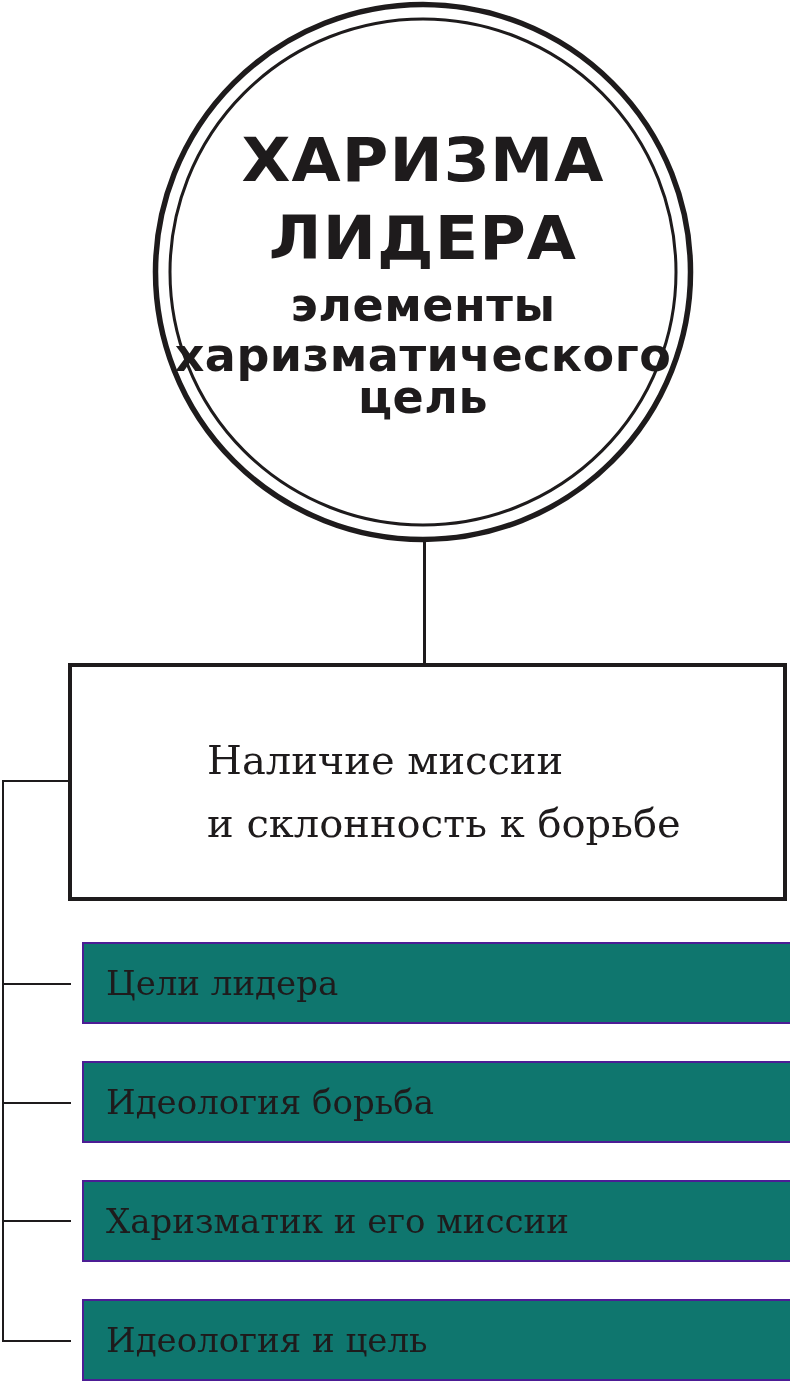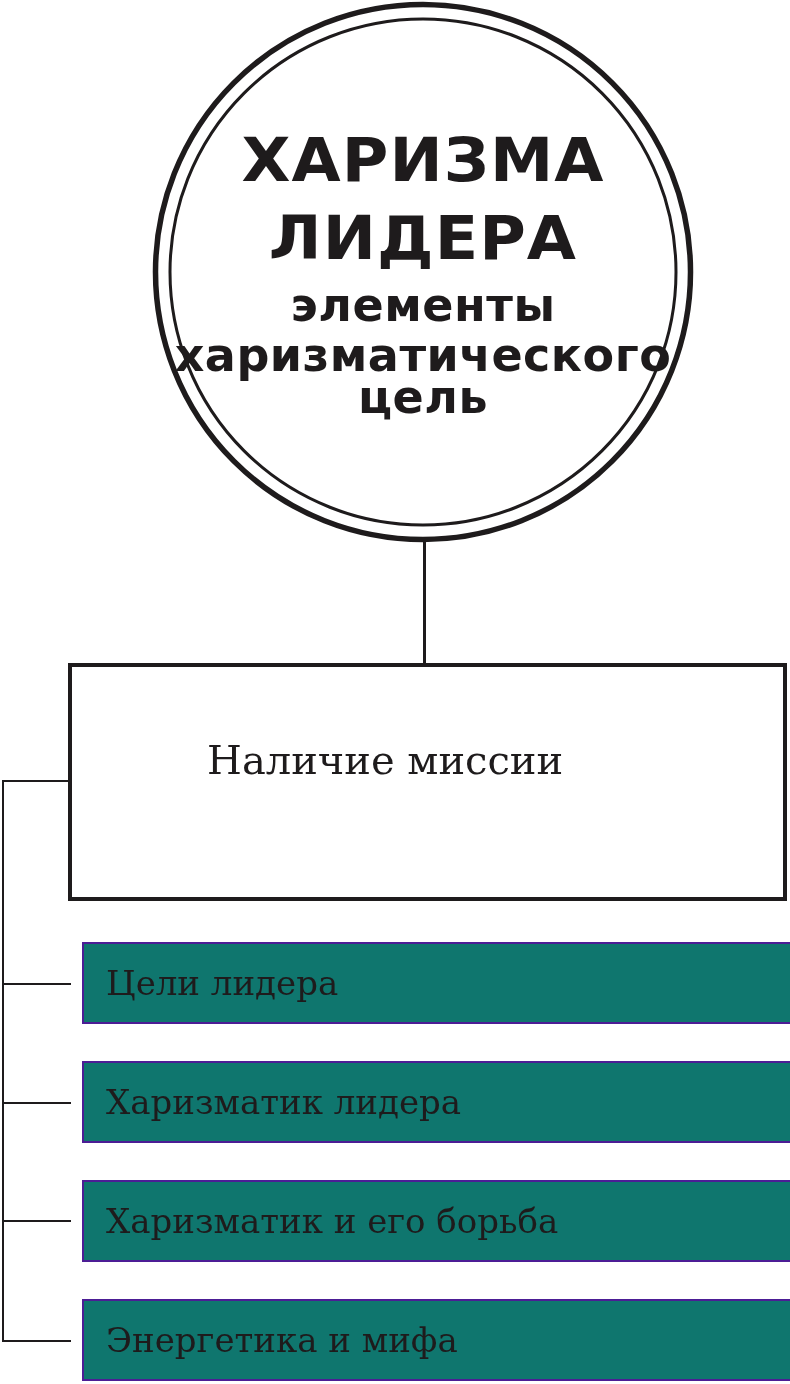--- a/index.html
+++ b/index.html
@@ -108,34 +108,35 @@
   <div class="title-line title-sub" style="top:282px;">элементы</div>
   <div class="title-line title-sub" style="top:332px;">харизматического</div>
   <div class="title-line title-sub" style="top:374px;">цель</div>
 </div>
 
 <div class="line" style="left:423px; top:541px; width:3px; height:124px;"></div>
 
 <div class="main-box">
   <div class="main-text">
     <div>Наличие миссии</div>
+    <div>и склонность к борьбе</div>
   </div>
 </div>
 
 <div class="line" style="left:2px; top:780px; width:2px; height:562px;"></div>
 <div class="line" style="left:2px; top:780px; width:67px; height:2px;"></div>
 <div class="line" style="left:2px; top:983px; width:69px; height:2px;"></div>
 <div class="line" style="left:2px; top:1102px; width:69px; height:2px;"></div>
 <div class="line" style="left:2px; top:1220px; width:69px; height:2px;"></div>
 <div class="line" style="left:2px; top:1340px; width:69px; height:2px;"></div>
 
 <div class="sub-box" style="top:942px;">
   <div class="sub-text">Цели лидера</div>
 </div>
 <div class="sub-box" style="top:1061px;">
-  <div class="sub-text">Харизматик лидера</div>
+  <div class="sub-text">Идеология борьба</div>
 </div>
 <div class="sub-box" style="top:1180px;">
-  <div class="sub-text">Харизматик и его борьба</div>
+  <div class="sub-text">Харизматик и его миссии</div>
 </div>
 <div class="sub-box" style="top:1299px;">
-  <div class="sub-text">Энергетика и мифа</div>
+  <div class="sub-text">Идеология и цель</div>
 </div>
 
 </body></html>

